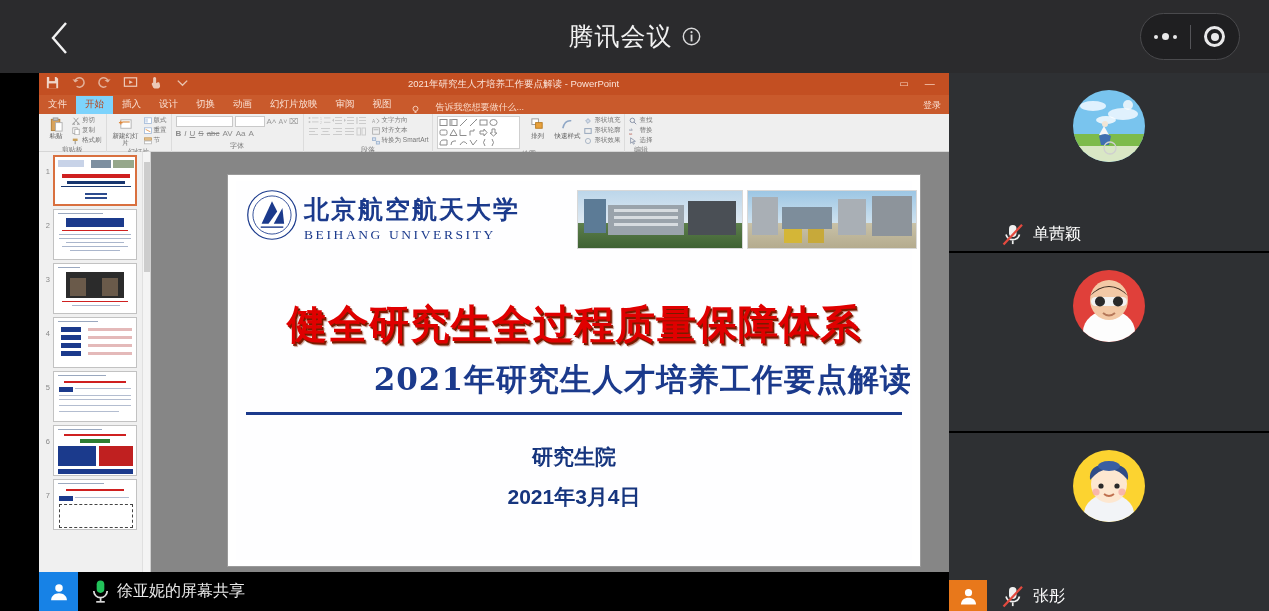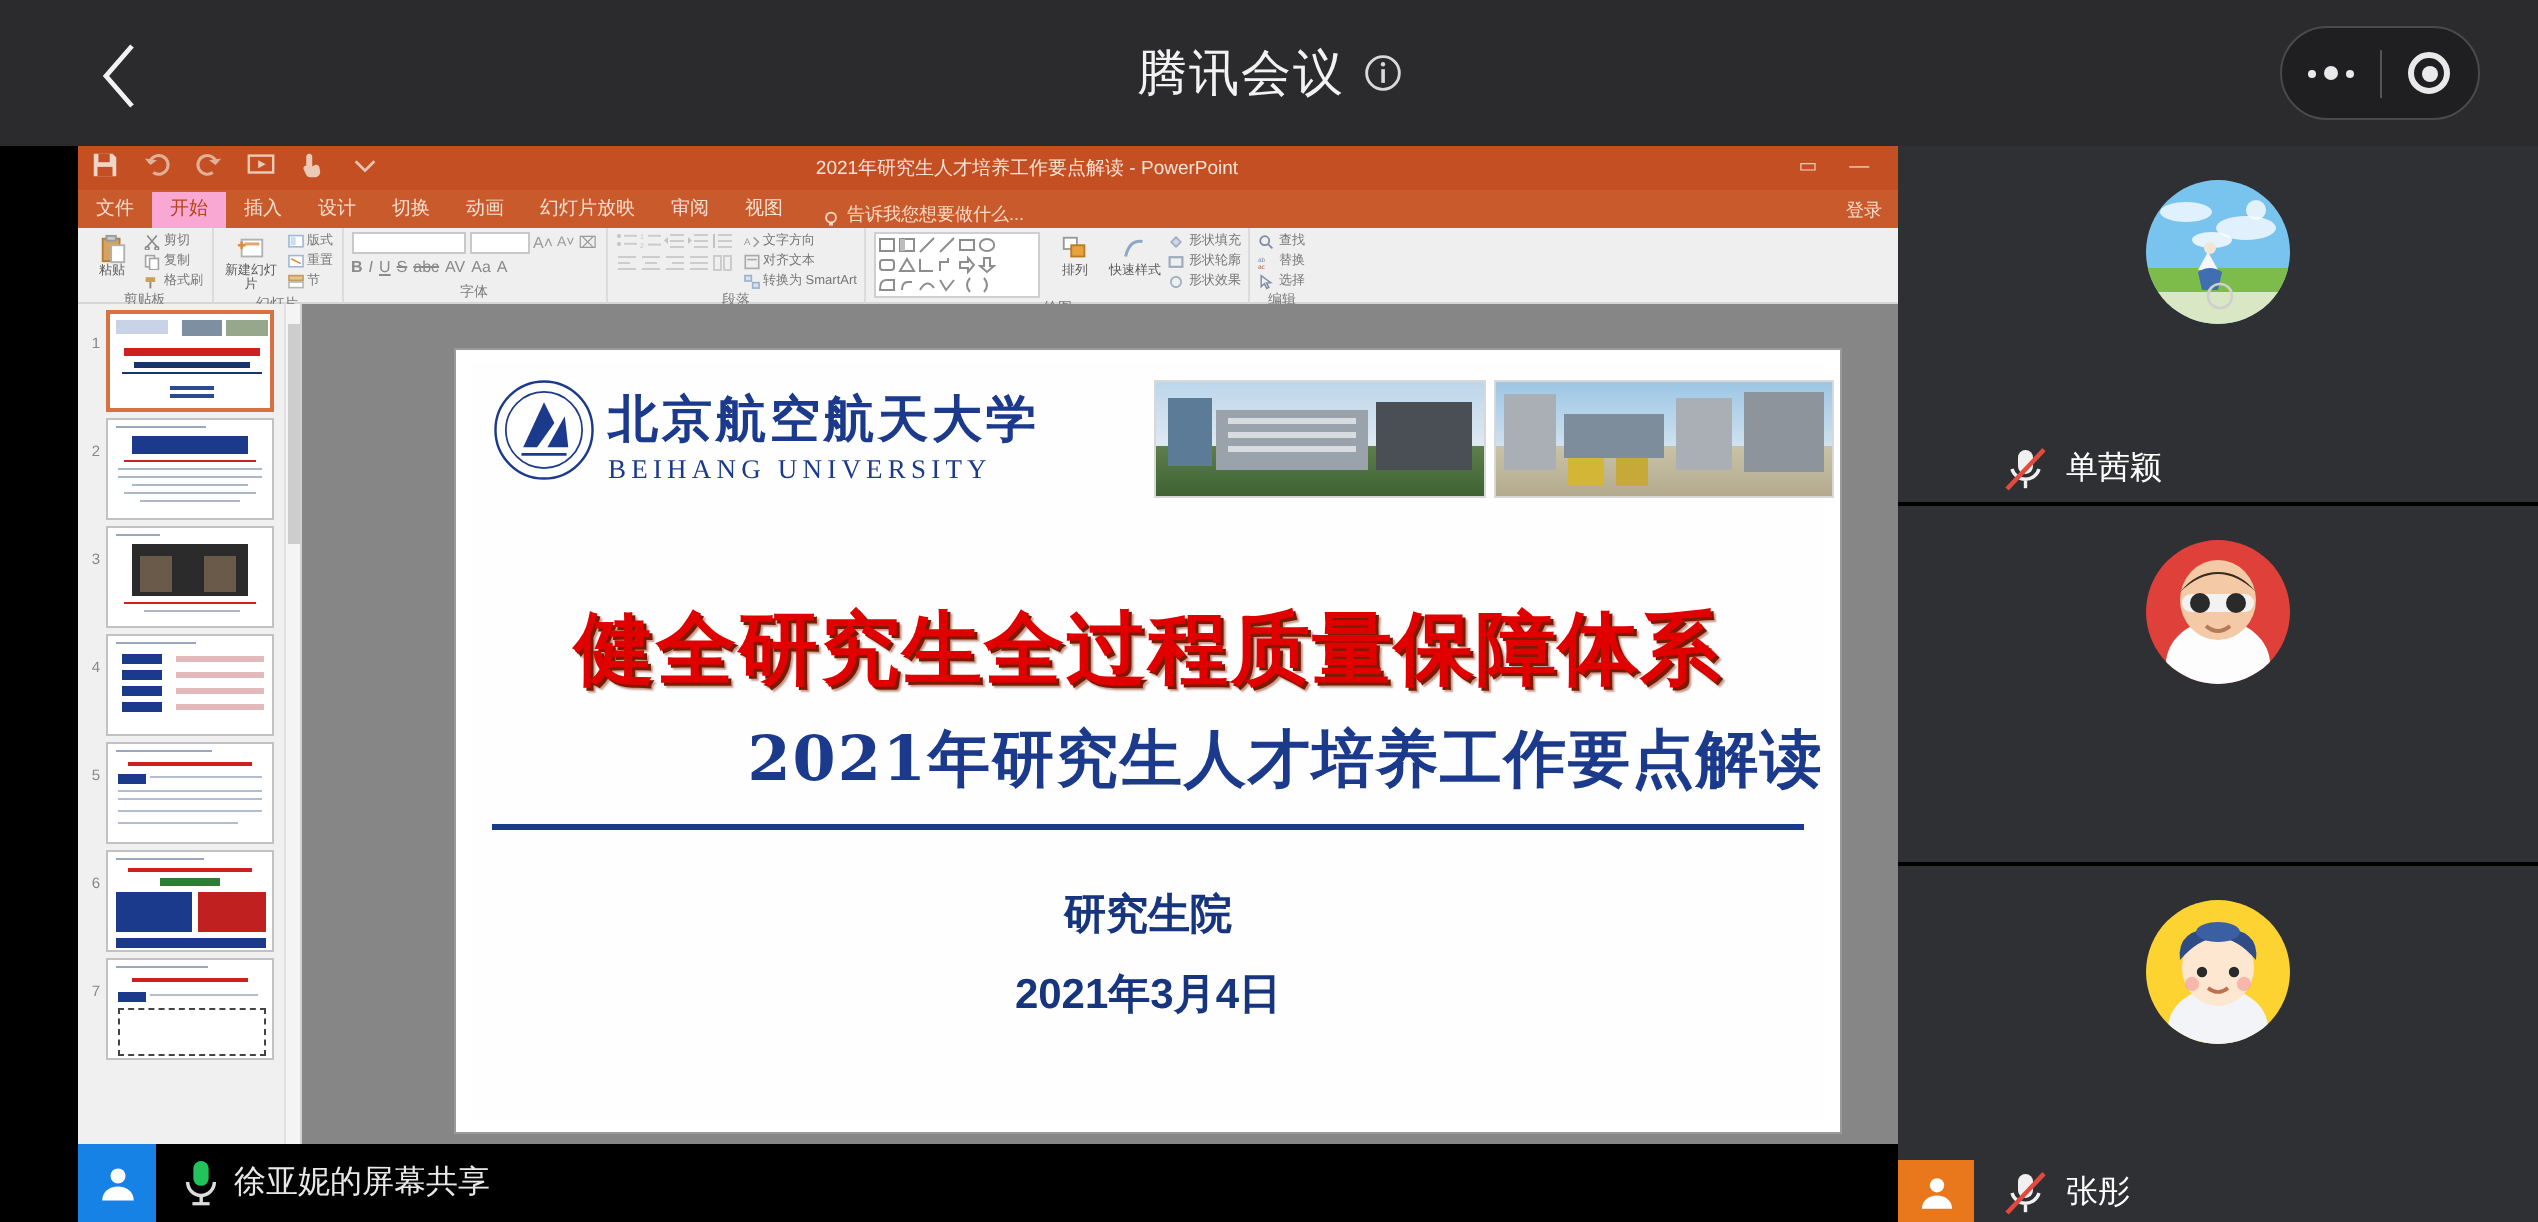--- a/index.html
+++ b/index.html
@@ -68,22 +68,22 @@
   .win-btns { position:absolute; right: 4px; top: 0; height: 22px; display:flex; align-items:center; gap: 16px; color:#f6cdb9; font-size: 10px; }
   .win-btns span { cursor: pointer; line-height: 1; }
 
   
   .ppt-tabrow {
     position: absolute; left: 0; top: 22px; width: 949px; height: 19px;
     background: #c95a2c;
     display:flex; align-items:flex-end; font-size: 9.5px; color: #fae0d3;
   }
   .ppt-tab { padding: 2px 9px 3px 9px; cursor: pointer; white-space: nowrap; }
-  .ppt-tab.active { background: #f9a8d4; color: #b8431a; }
-  .tellme { display:flex; align-items:flex-end; gap:4px; padding-left: 10px; color:#fbd9c7; font-size: 9px; }
+  .ppt-tab.active { background: #7dd3fc; color: #b8431a; }
+  .tellme { display:flex; align-items:flex-end; gap:16px; padding-left: 10px; color:#fbd9c7; font-size: 9px; }
   .bulb { width: 9px; height: 9px; }
   .acct { position:absolute; right: 8px; bottom: 2px; display:flex; align-items:center; gap: 10px; color: #fae0d3; font-size: 9px; }
   .acct .shr { display:flex; align-items:center; gap:3px; cursor:pointer; }
 
   
   .ppt-ribbon {
     position: absolute; left: 0; top: 41px; width: 949px; height: 38px;
     background: #efefef; border-bottom: 1px solid #d6d6d6;
     display: flex; align-items: stretch; font-size: 7.5px; color: #555;
   }

